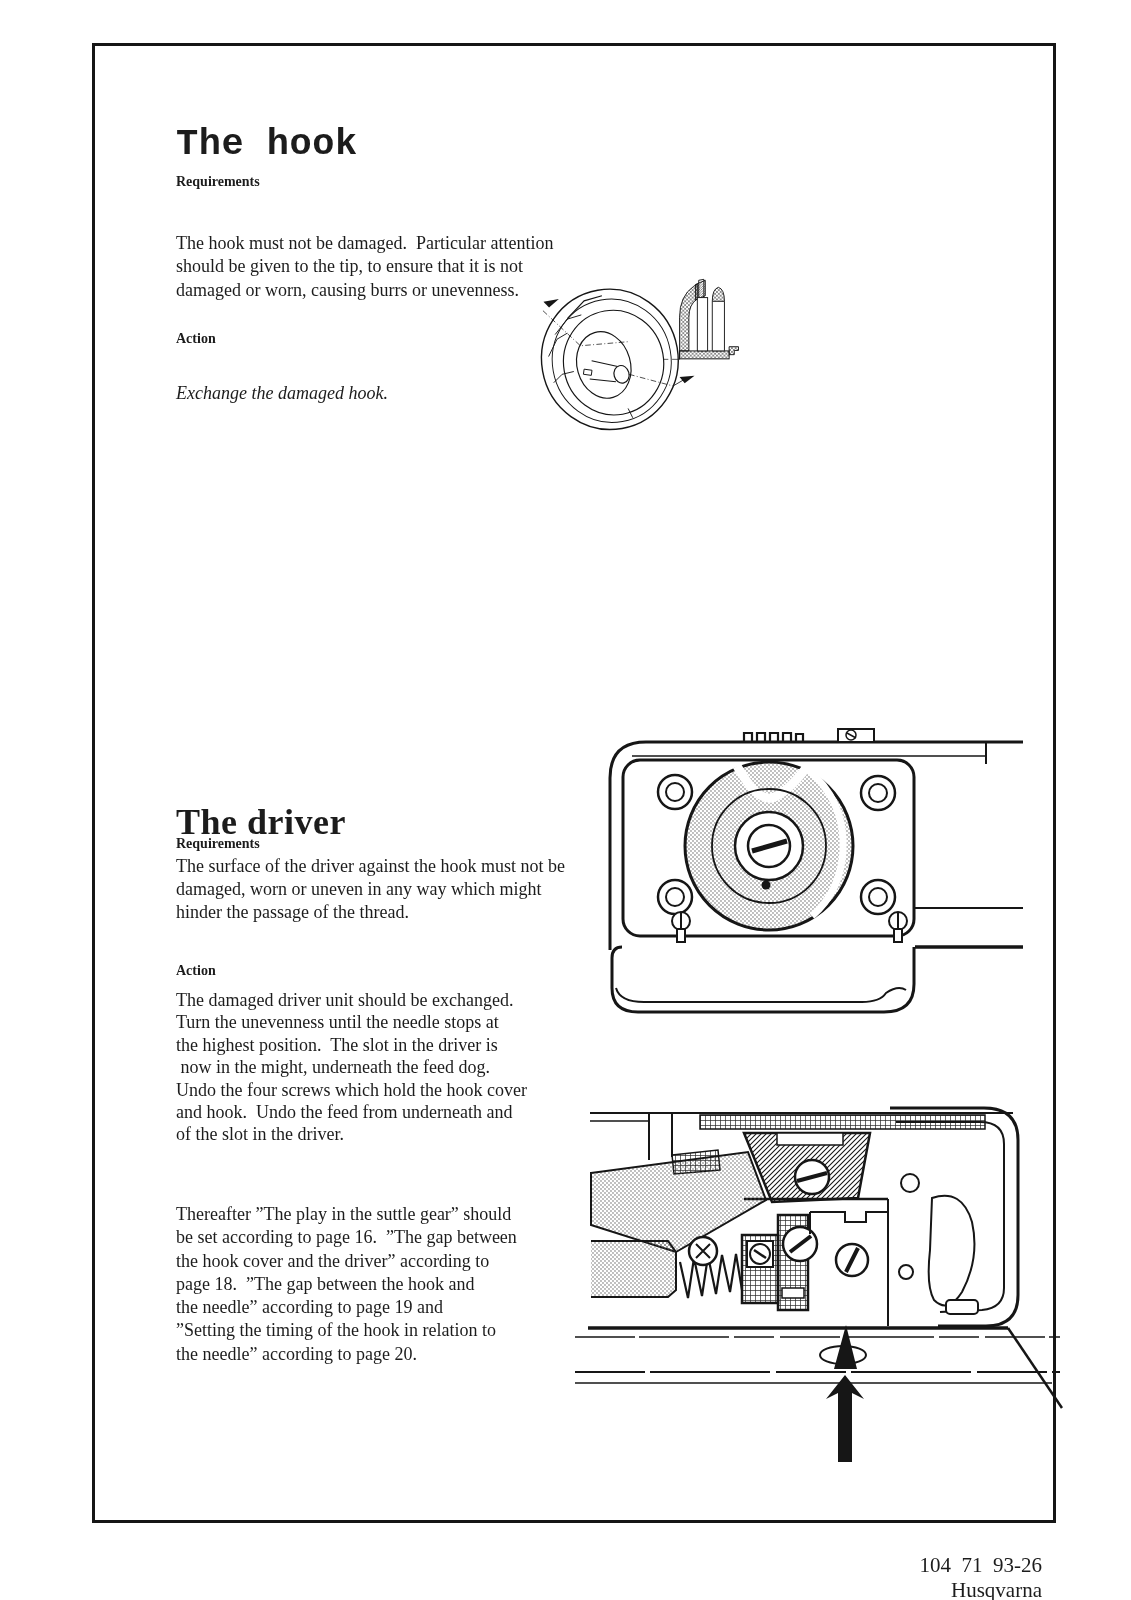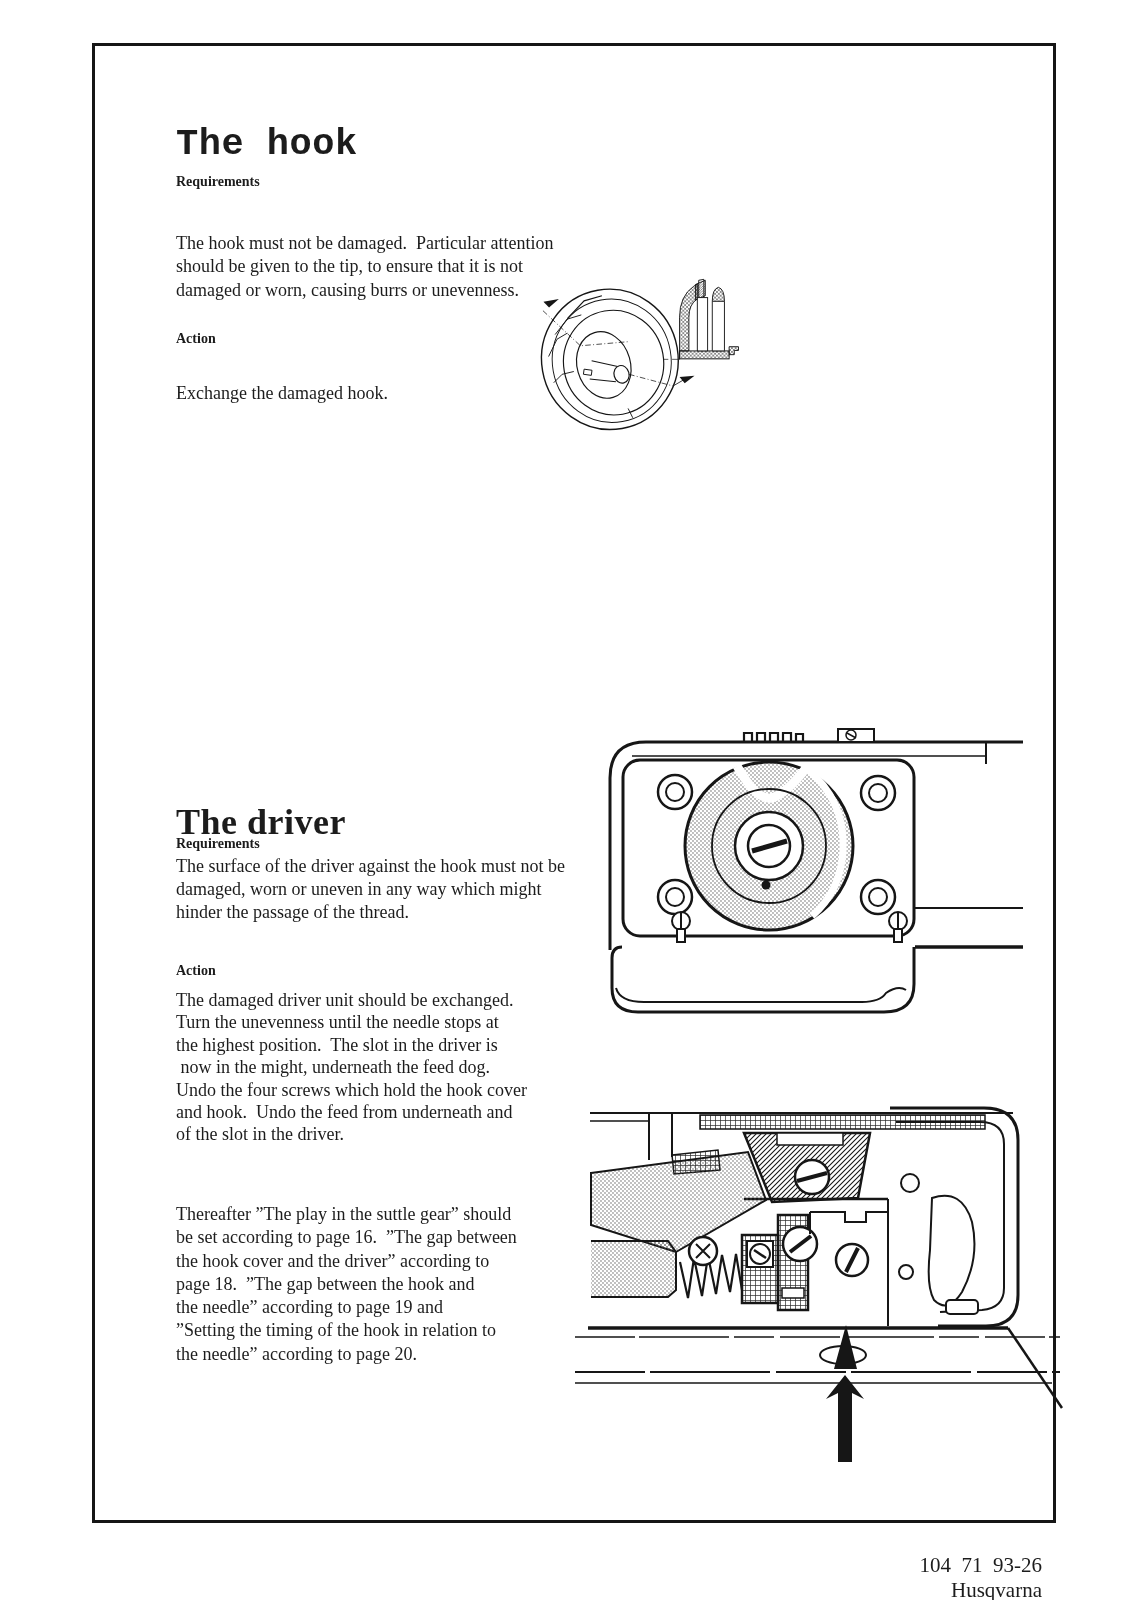--- a/index.html
+++ b/index.html
@@ -13,21 +13,21 @@
     box-sizing:border-box;border:3px solid #161616;background:transparent;
   }
   .abs{position:absolute;}
   .title{font-weight:bold;letter-spacing:0.5px;line-height:1;}
   .t-hook{left:176px;top:101px;font-size:37px;font-family:Liberation Mono, monospace;}
   .t-driver{left:176px;top:780px;font-size:36px;}
   .label{left:176px;font-size:14px;font-weight:bold;line-height:20px;}
   .para{left:176px;font-size:18px;}
   .tline{white-space:pre;}
   .p-hook-req{top:223px;line-height:23.4px;margin-top:9px;}
-  .p-hook-act{top:382px;line-height:23px;}
+  .p-hook-act{top:382px;line-height:23px;font-style:italic;}
   .p-drv-req{top:855px;line-height:22.8px;}
   .p-drv-act{top:989px;line-height:22.4px;}
   .p-drv-note{top:1203px;line-height:23.3px;}
   .l-hook-req{top:172px;}
   .l-hook-act{top:329px;}
   .l-drv-req{top:834px;}
   .l-drv-act{top:961px;}
   .footer{
     position:absolute;top:1528px;left:600px;width:442px;text-align:right;
     font-size:21px;white-space:pre;

